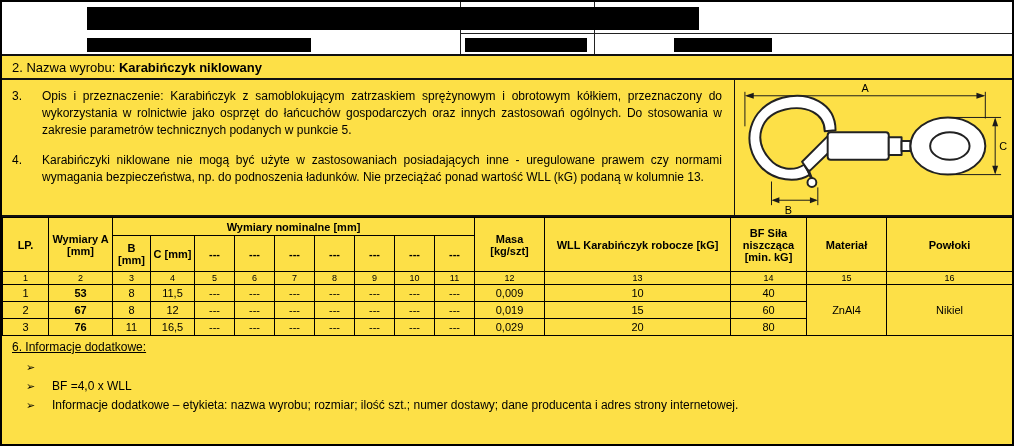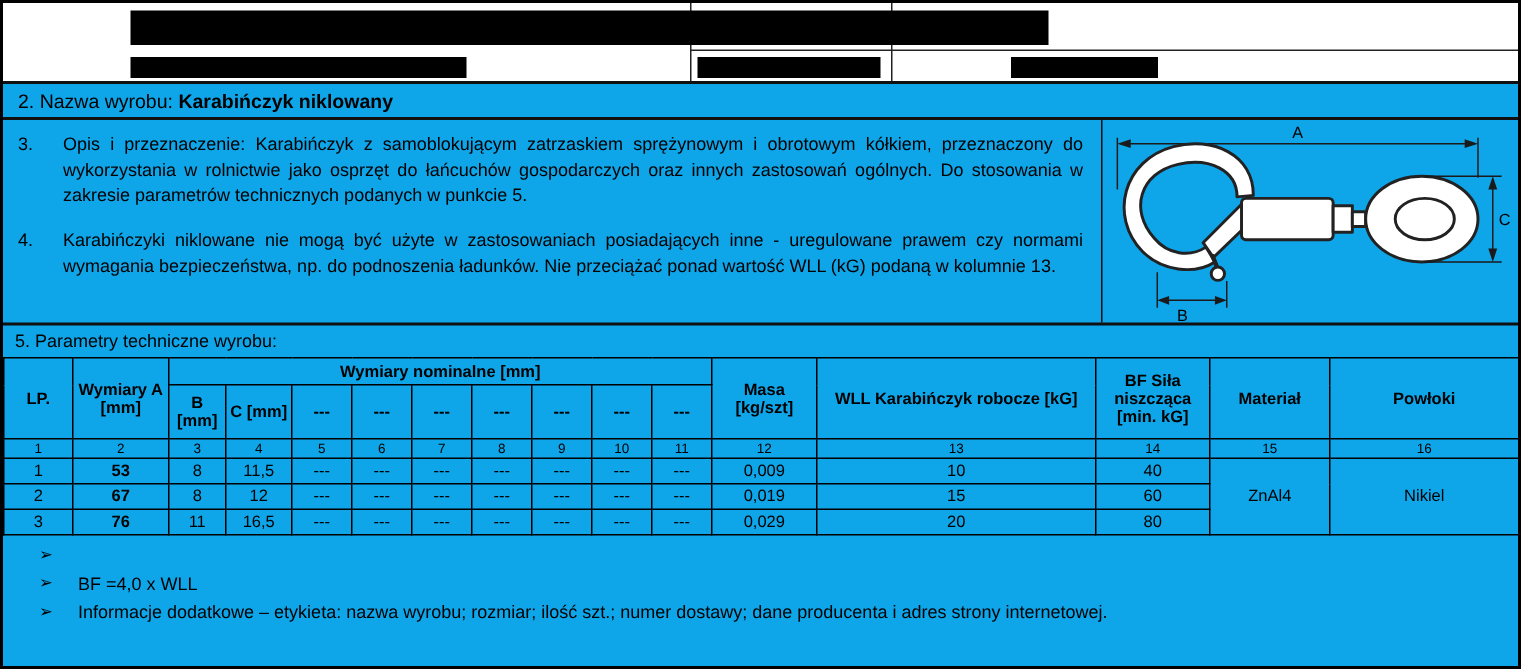--- a/index.html
+++ b/index.html
@@ -4,21 +4,21 @@
 <style>
   * { margin:0; padding:0; box-sizing:border-box; }
   html,body { background:#e8e8e8; }
   body {
     width:1014px; height:446px;
     font-family:"Liberation Sans", sans-serif;
     color:#000; position:relative;
   }
   .page {
     position:absolute; inset:0;
-    background:#0ea5e9;
+    background:#fde047;
     border:2px solid #000;
     overflow:hidden;
   }
   
   .hdr { position:relative; height:54px; border-bottom:2px solid #111; background:#fff; }
   .hdr .vline { position:absolute; top:0; width:1px; height:100%; background:#222; }
   .hdr .v1 { left:458px; }
   .hdr .v2 { left:592px; }
   .hdr .hline { position:absolute; left:458px; right:0; top:31px; height:1px; background:#222; }
   .redact { position:absolute; background:#000; }
@@ -125,21 +125,20 @@
           <line x1="82" y1="108" x2="82" y2="126"></line>
           <line x1="37" y1="121" x2="80" y2="121"></line>
           <polygon points="35,121 43,118 43,124" fill="#1a1a1a" stroke="none"></polygon>
           <polygon points="82,121 74,118 74,124" fill="#1a1a1a" stroke="none"></polygon>
         </g>
         <text x="52" y="135" font-size="11" text-anchor="middle" fill="#000">B</text>
       </svg>
     </div>
   </div>
 
-  <div class="sec5">5. Parametry techniczne wyrobu:</div>
 
   <table class="params">
     <colgroup>
       <col style="width:46px">
         <col style="width:64px">
         <col style="width:38px">
         <col style="width:44px">
       <col style="width:40px">
         <col style="width:40px">
         <col style="width:40px">
@@ -242,20 +241,21 @@
         <td>---</td>
         <td>---</td>
         <td>0,029</td>
         <td>20</td>
         <td>80</td>
       </tr>
     </tbody>
   </table>
 
   <div class="sec6">
+    <div class="s6-title">6. Informacje dodatkowe:</div>
     <div class="bullet">
       <span class="arrow">➢</span>
     </div>
     <div class="bullet">
       <span class="arrow">➢</span>
       <span>BF =4,0 x WLL</span>
     </div>
     <div class="bullet">
       <span class="arrow">➢</span>
       <span>Informacje dodatkowe – etykieta: nazwa wyrobu; rozmiar; ilość szt.; numer dostawy; dane producenta i adres strony internetowej.</span>

